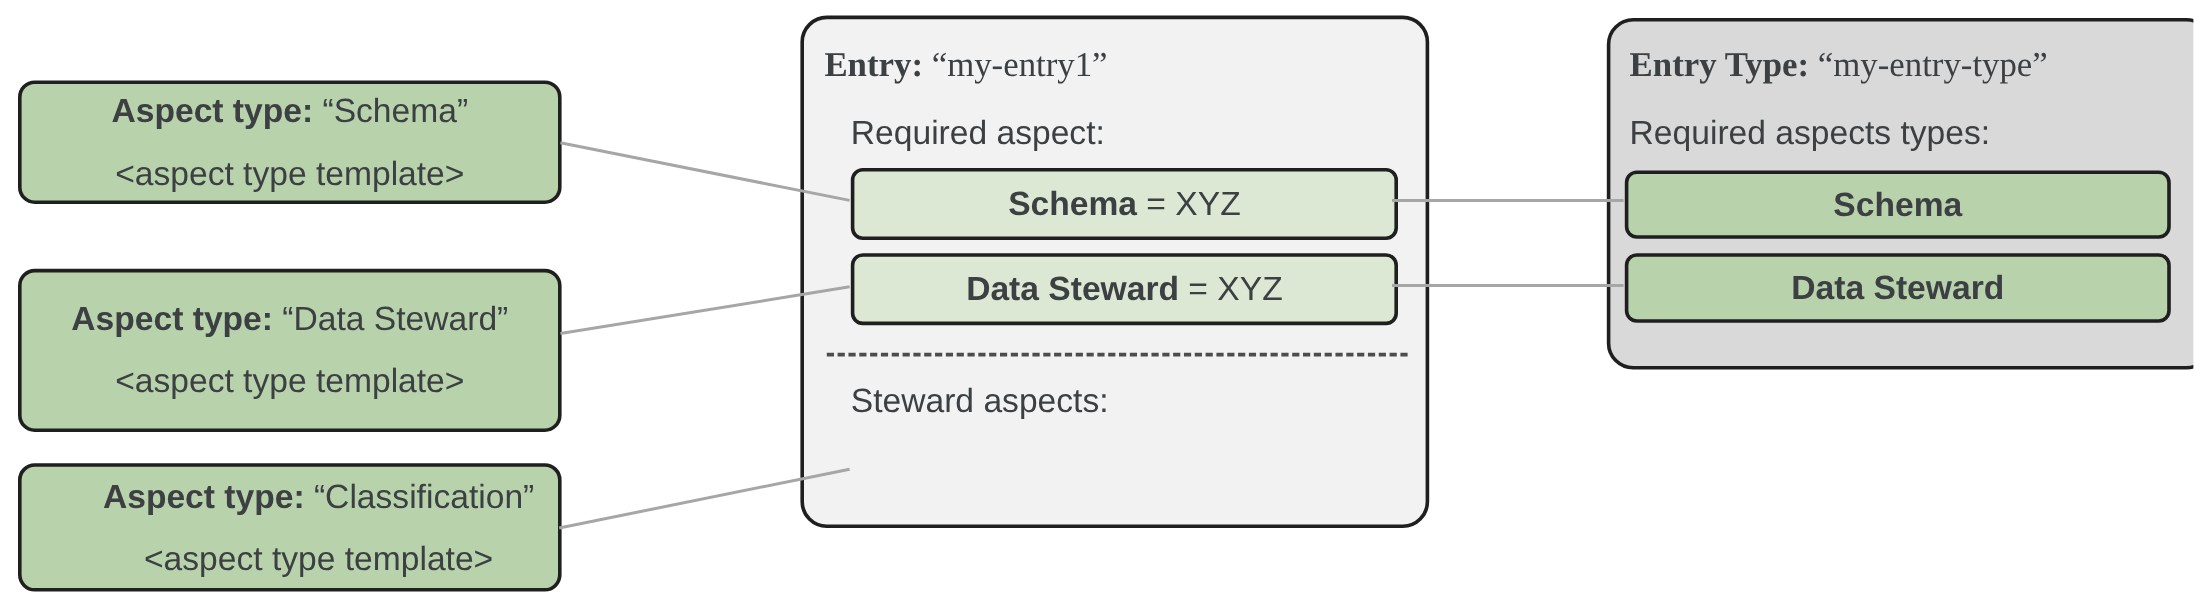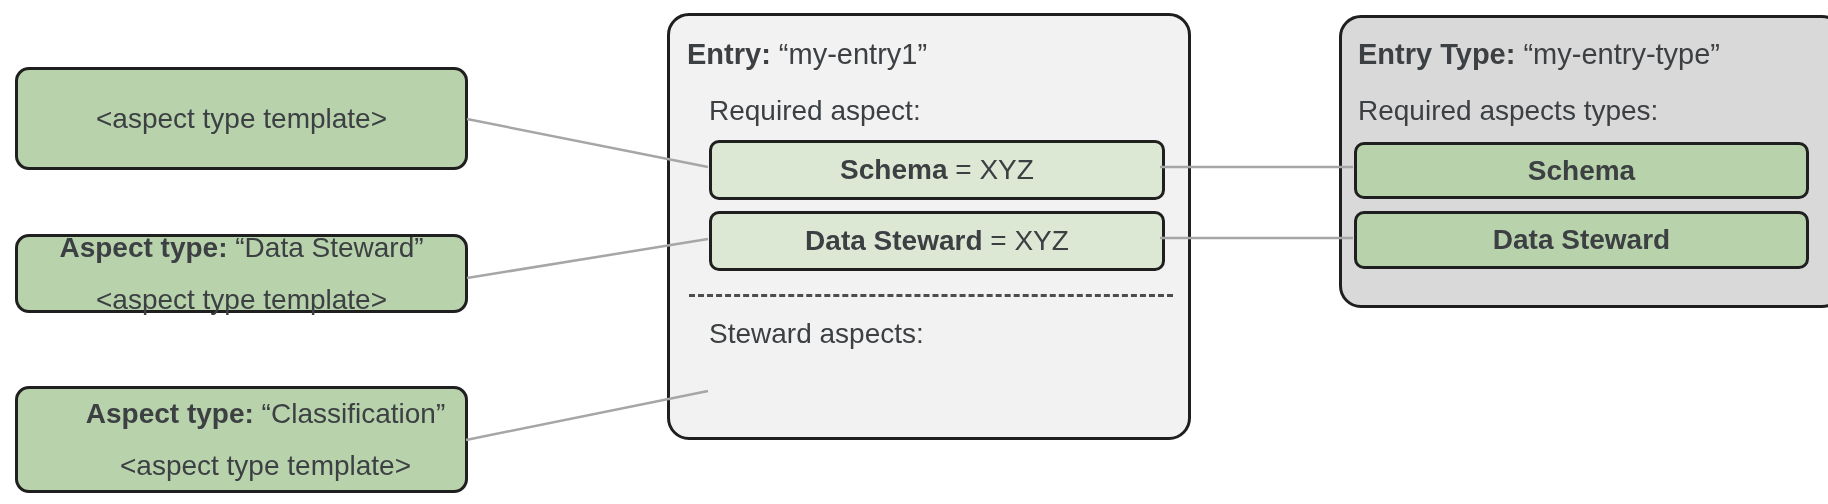--- a/index.html
+++ b/index.html
@@ -64,20 +64,21 @@
     border: 3px solid #1f1f1f;
     border-radius: 22px;
     z-index: 2;
   }
 
   .box-title {
     position: absolute;
     font-size: 29px;
     line-height: 36px;
     white-space: nowrap;
+    font-family: Liberation Serif, serif;
   }
   .box-title b { font-weight: bold; }
 
   .section-label {
     position: absolute;
     font-size: 28px;
     line-height: 34px;
     white-space: nowrap;
   }
 
@@ -110,24 +111,25 @@
 
   <svg class="connectors" viewBox="0 0 1828 504" xmlns="http://www.w3.org/2000/svg">
     <line x1="467" y1="119" x2="708" y2="167" stroke="#a6a6a6" stroke-width="2.5"></line>
     <line x1="467" y1="278" x2="708" y2="239" stroke="#a6a6a6" stroke-width="2.5"></line>
     <line x1="466" y1="440" x2="708" y2="391" stroke="#a6a6a6" stroke-width="2.5"></line>
     <line x1="1160" y1="167" x2="1353" y2="167" stroke="#a6a6a6" stroke-width="2.5"></line>
     <line x1="1160" y1="238" x2="1353" y2="238" stroke="#a6a6a6" stroke-width="2.5"></line>
   </svg>
 
   <div class="aspect-box" style="top:67px; height:103px;">
+    <div class="row1"><b>Aspect type:</b> <span>“Schema”</span></div>
     <div class="row2">&lt;aspect type template&gt;</div>
   </div>
 
-  <div class="aspect-box" style="top:224px; height:79px;margin-top:10px;">
+  <div class="aspect-box" style="top:224px; height:136px;">
     <div class="row1"><b>Aspect type:</b> <span>“Data Steward”</span></div>
     <div class="row2">&lt;aspect type template&gt;</div>
   </div>
 
   <div class="aspect-box" style="top:386px; height:107px;padding-left:48px;">
     <div class="row1"><b>Aspect type:</b> <span>“Classification”</span></div>
     <div class="row2">&lt;aspect type template&gt;</div>
   </div>
 
   <div class="entry-box">

